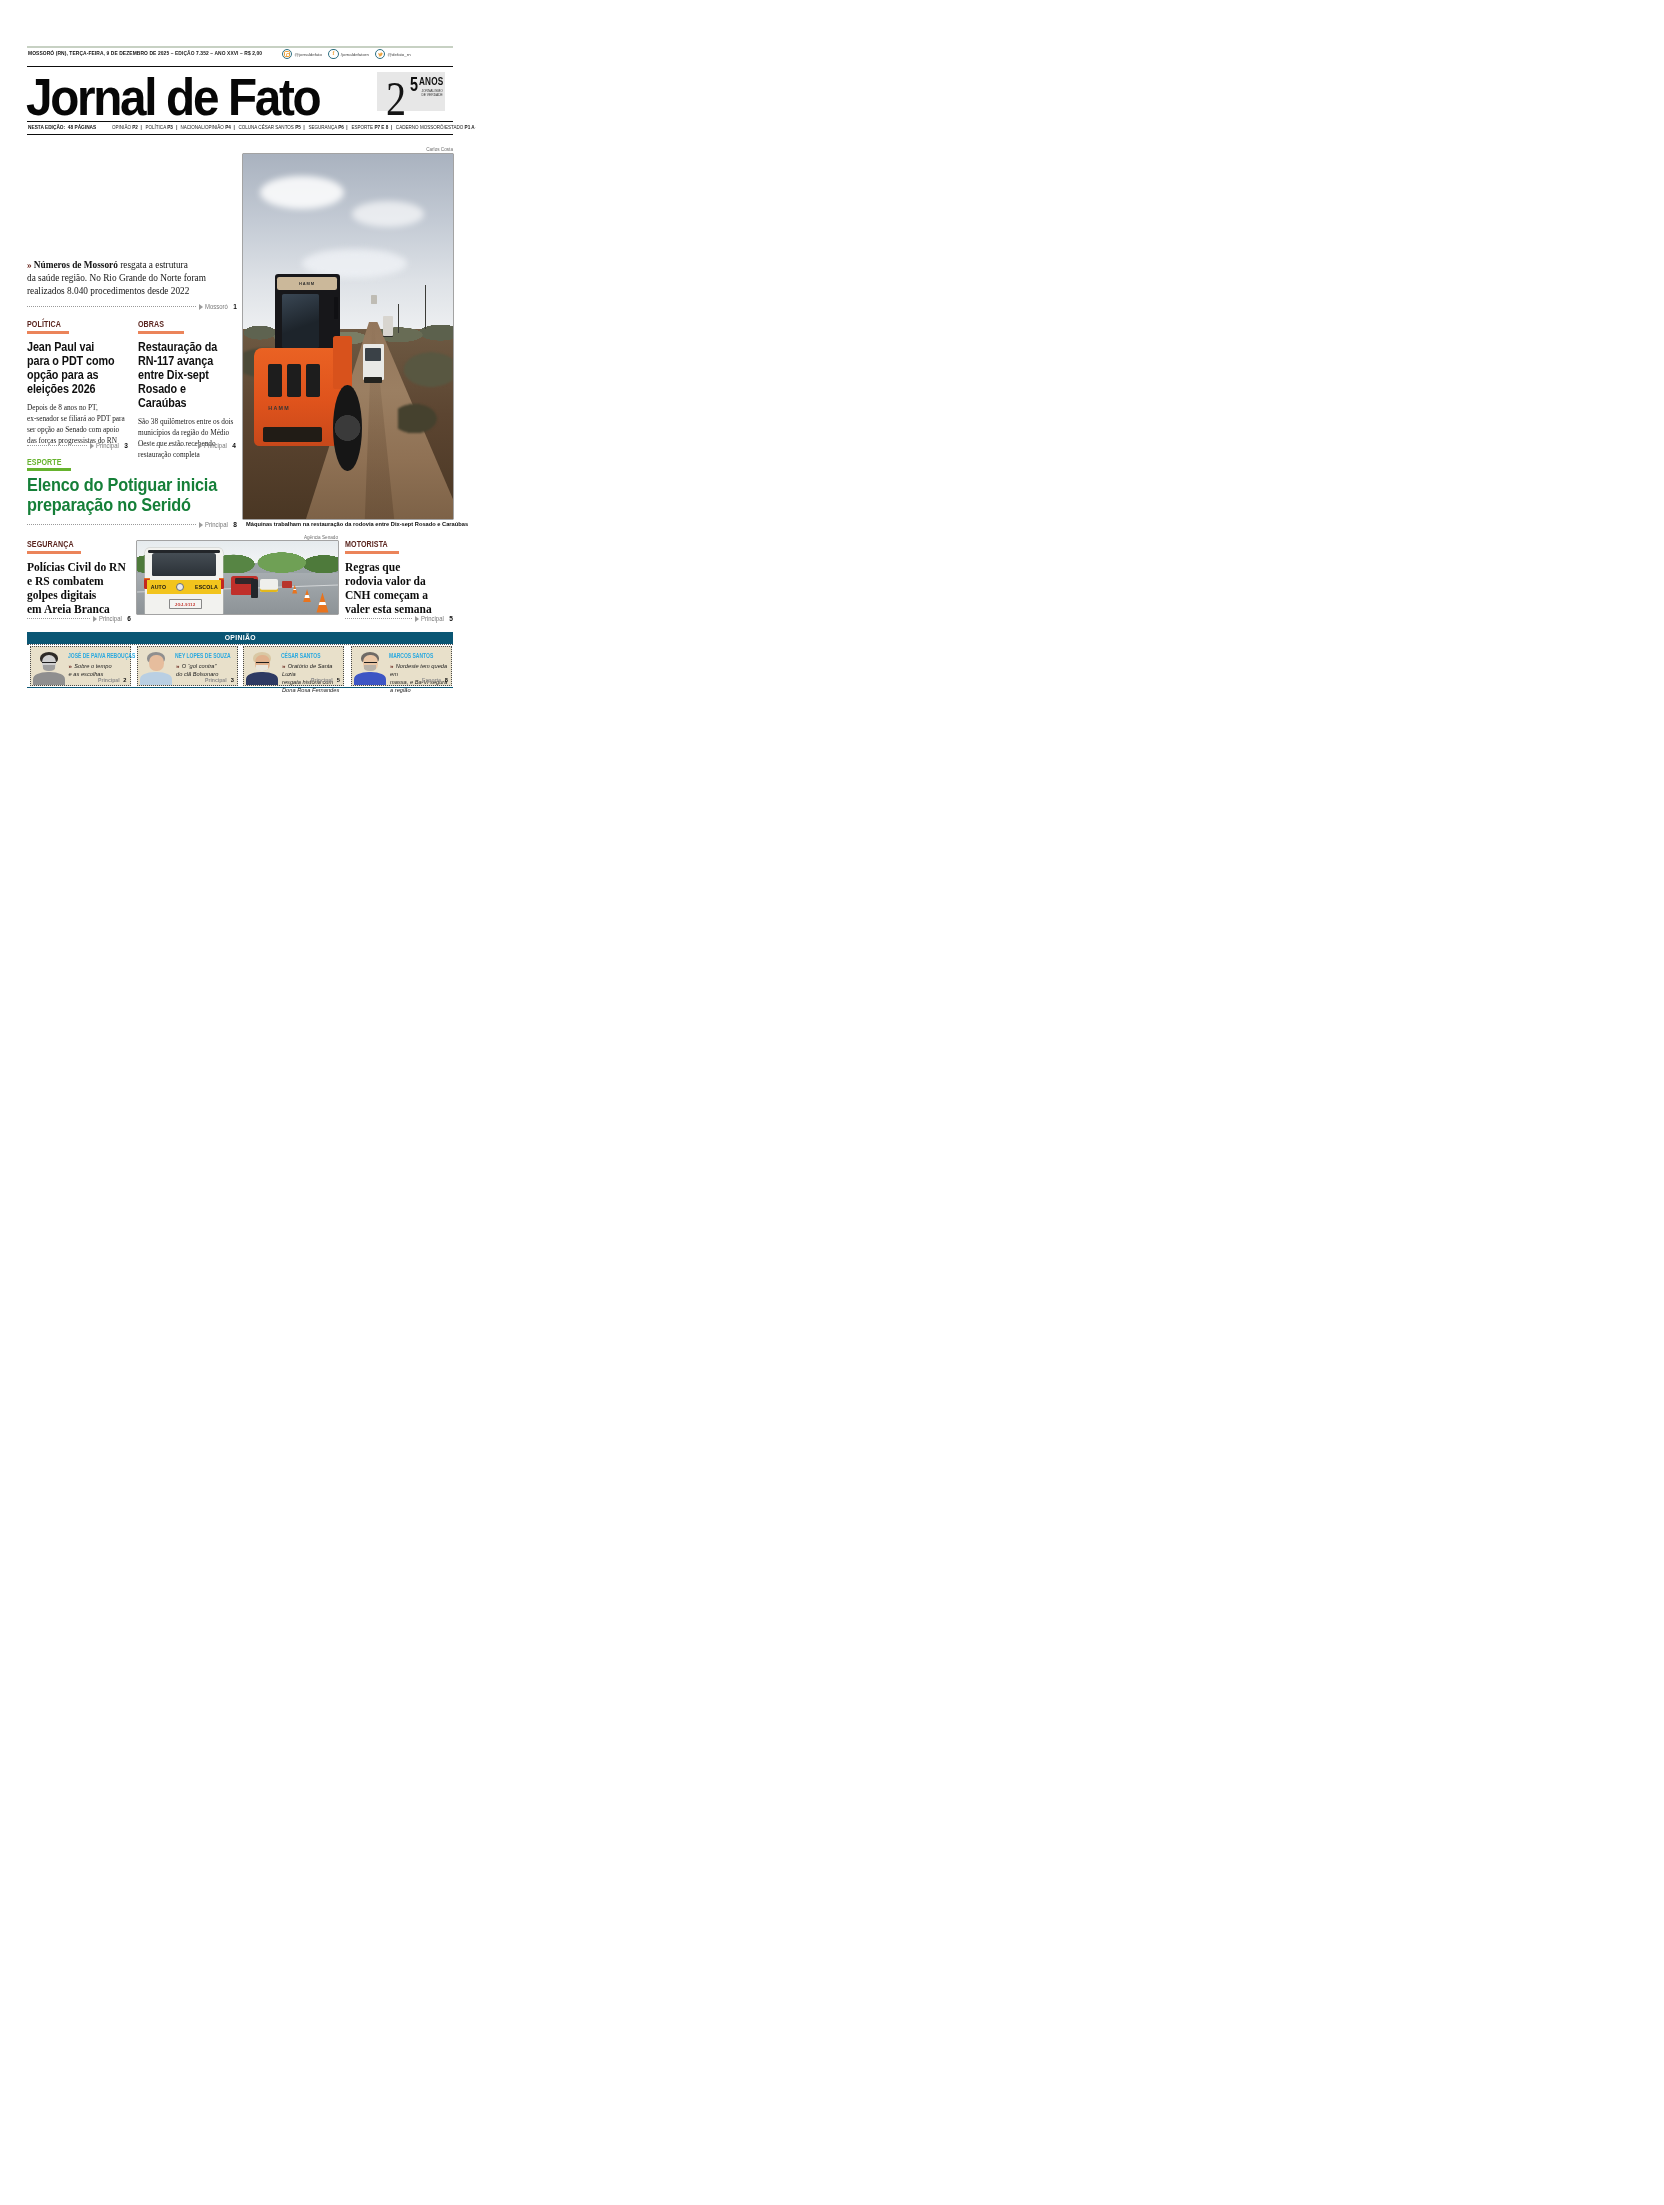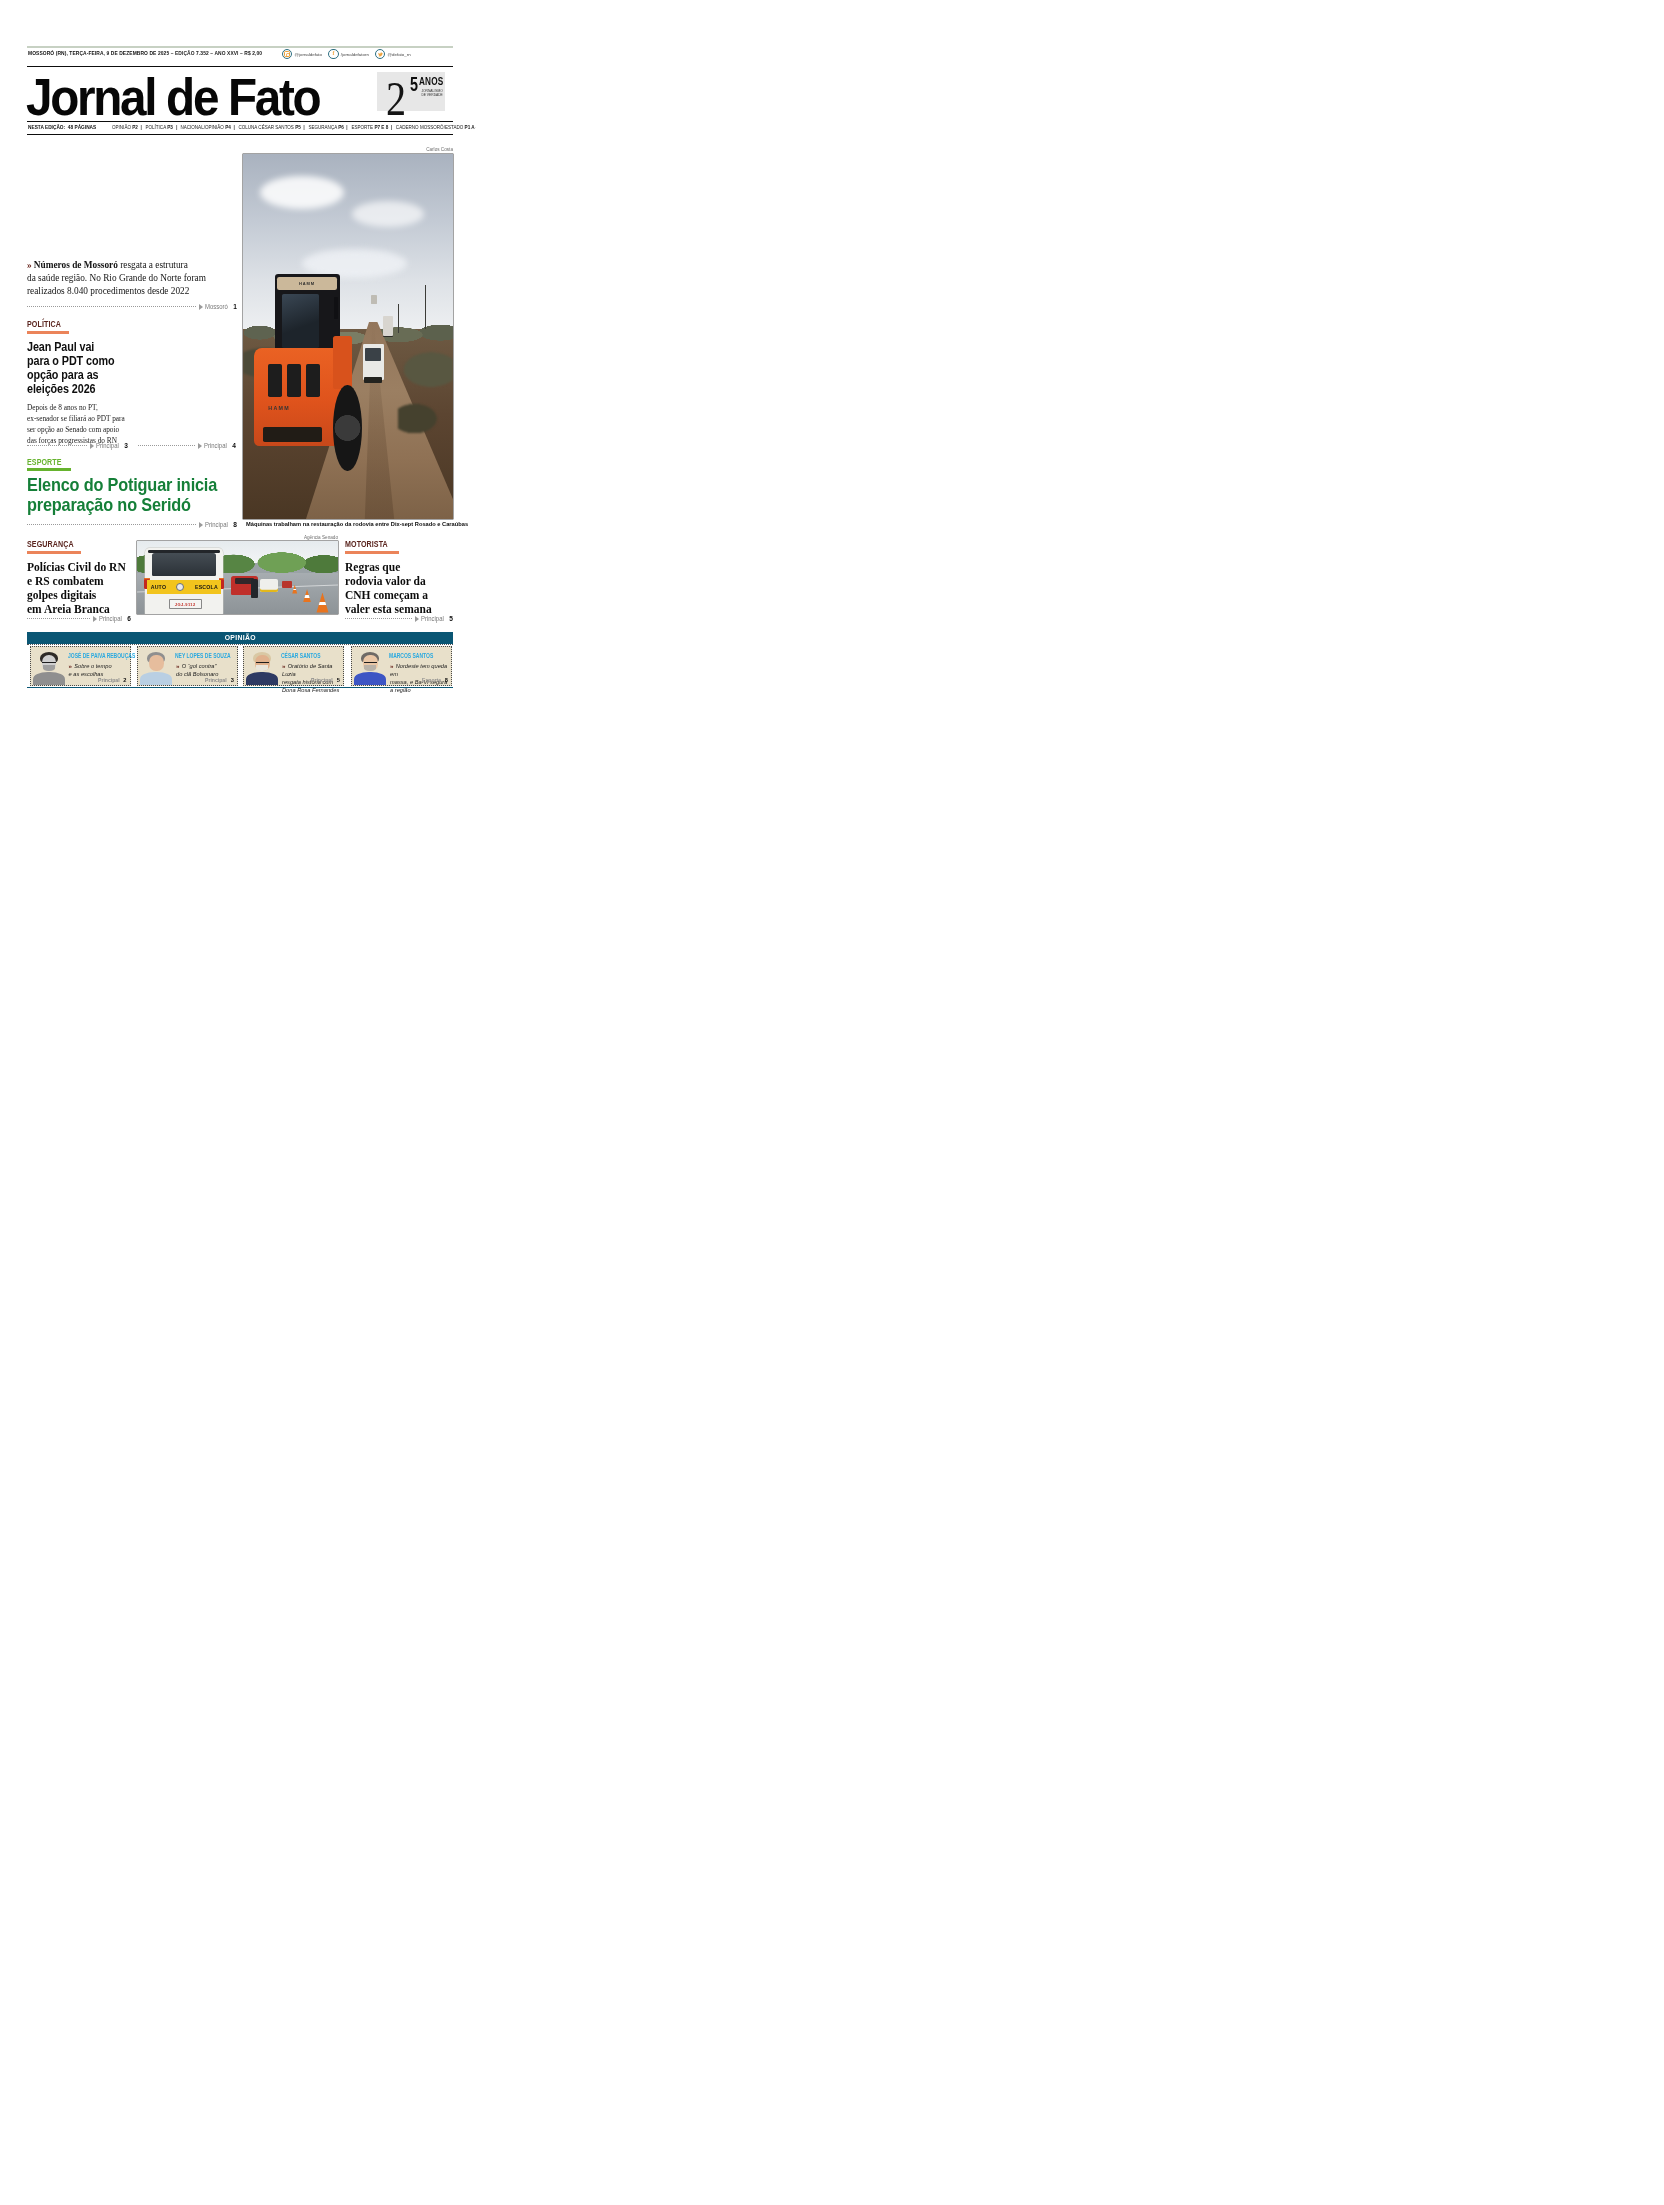--- a/index.html
+++ b/index.html
@@ -331,20 +331,32 @@
 ser opção ao Senado com apoio
 das forças progressistas do RN</div>
   </div>
   <div class="abs refrow ref-p3">
     <span class="leader"></span>
     <span class="tri"></span>
     <span class="ref-label">Principal</span>
     <span class="ref-num">3</span>
   </div>
 
+  <div class="abs blk obras">
+    <span class="kicker">OBRAS</span>
+    <div class="kickbar bar-obras"></div>
+    <div class="col-head">Restauração da
+RN-117 avança
+entre Dix-sept
+Rosado e Caraúbas</div>
+    <div class="col-body">São 38 quilômetros entre os dois
+municípios da região do Médio
+Oeste que estão recebendo
+restauração completa</div>
+  </div>
   <div class="abs refrow ref-p4">
     <span class="leader"></span>
     <span class="tri"></span>
     <span class="ref-label">Principal</span>
     <span class="ref-num">4</span>
   </div>
 
   <span class="abs kicker esporte-kicker">ESPORTE</span>
   <div class="abs bar-esporte"></div>
   <div class="abs esporte-head">Elenco do Potiguar inicia

